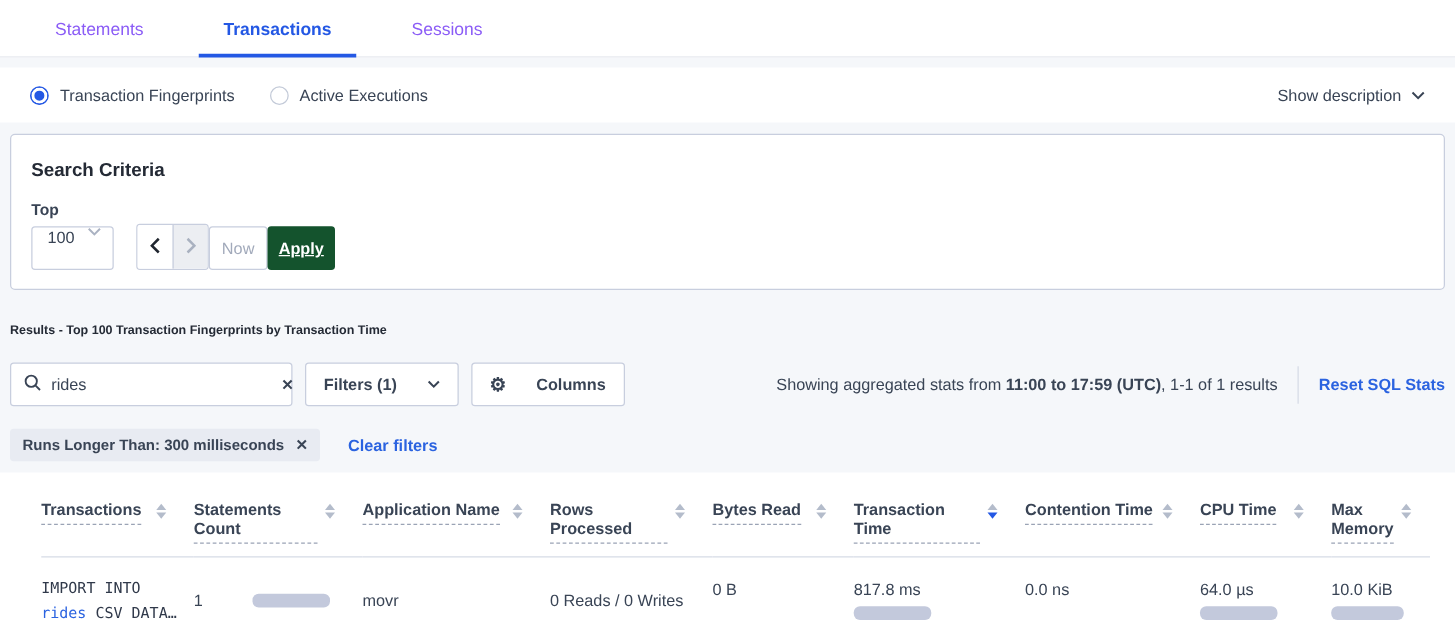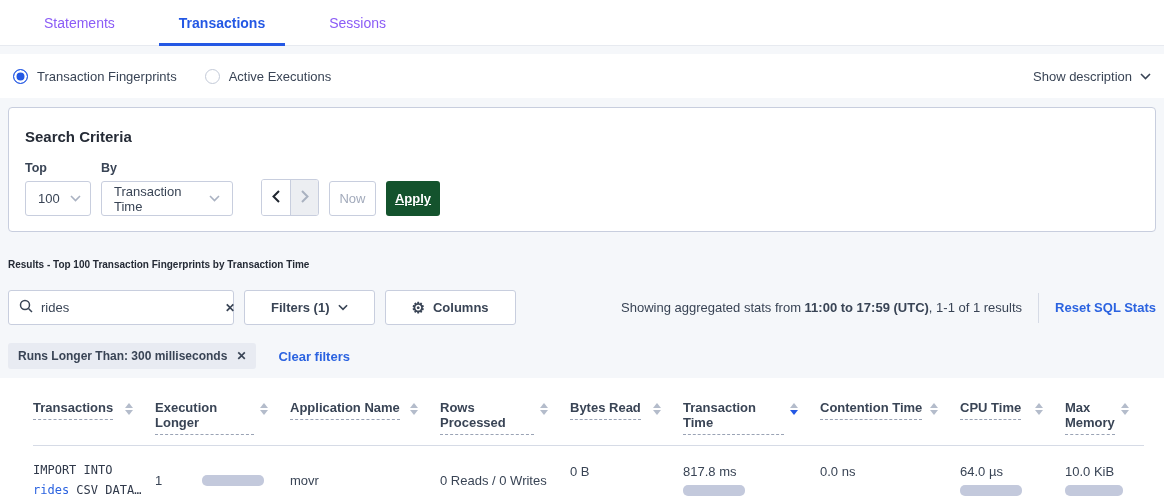--- a/index.html
+++ b/index.html
@@ -20,40 +20,40 @@
     display:flex; align-items:center; padding:0 20px; font-size:14px;
     color:#8b5cf6; cursor:pointer; position:relative; margin-right:24px;
   }
   .tab.active { color:#2458e4; font-weight:bold; }
   .tab.active::after {
     content:""; position:absolute; left:0; right:0; bottom:-1px; height:3px; background:#2458e4;
   }
   
   .toggle-strip {
     background:#fff; height:44px; margin-top:8px; display:flex; align-items:center;
-    padding:0 13px; justify-content:space-between;
+    padding:0 24px; justify-content:space-between;
   }
   .radio-group { display:flex; align-items:center; gap:28px; }
   .radio-opt { display:flex; align-items:center; gap:9px; cursor:pointer; font-size:13px; }
   .radio-dot { width:15px; height:15px; border-radius:50%; flex:0 0 auto; }
   .radio-dot.on { background:#2458e4; box-shadow:inset 0 0 0 2.5px #fff, inset 0 0 0 7px #2458e4; border:1px solid #2458e4; }
   .radio-dot.off { background:#fff; border:1px solid #c3cad8; }
   .show-desc { display:flex; align-items:center; gap:8px; font-size:13px; color:#394455; cursor:pointer; }
   
   .criteria-card {
     background:#fff; border:1px solid #c8cede; border-radius:4px;
     margin:9px 8px 0 8px; padding:20px 16px 22px 16px; height:125px;
   }
   .criteria-title { font-size:15px; font-weight:bold; color:#242a35; }
-  .criteria-row { display:flex; align-items:flex-end; margin-top:16px; gap:10px; }
+  .criteria-row { display:flex; align-items:flex-end; margin-top:16px; }
   .field { display:flex; flex-direction:column; gap:6px; }
   .field-label { font-size:12.5px; font-weight:bold; color:#394455; }
   .select {
     height:35px; border:1px solid #c8cede; border-radius:3px; background:#fff;
-    display:flex; align-items:center; padding:0 12px; gap:10px; cursor:pointer; font-size:13px;
+    display:flex; align-items:flex-start; padding:0 12px; gap:10px; cursor:pointer; font-size:13px;
   }
   .select .chev { margin-left:auto; }
   .sel-top { width:66px; }
   .sel-by { width:132px; }
   .sel-range { width:227px; margin-left:10px; }
   .range-badge {
     background:#d9deea; border-radius:3px; font-size:11px; font-weight:bold;
     padding:3px 7px; color:#394455;
   }
   .chev svg { display:block; }
@@ -84,21 +84,21 @@
     width:226px; height:35px; background:#fff; border:1px solid #c8cede; border-radius:3px;
     display:flex; align-items:center; padding:0 10px; gap:8px;
   }
   .search-box input {
     border:none; outline:none; flex:1; font-size:13px; color:#394455;
     font-family:"Liberation Sans", sans-serif; background:transparent;
   }
   .clear-x { color:#394455; font-size:12px; cursor:pointer; font-weight:bold; }
   .btn-light {
     height:35px; background:#fff; border:1px solid #c8cede; border-radius:3px;
-    display:flex; align-items:center; gap:8px; padding:0 26px; font-size:13px; font-weight:bold;
+    display:flex; align-items:center; gap:24px; padding:0 14px; font-size:13px; font-weight:bold;
     color:#394455; cursor:pointer; font-family:"Liberation Sans", sans-serif;text-align:right;
   }
   .btn-filters { margin-left:10px; }
   .btn-columns { margin-left:10px; }
   .gear { font-size:15px; color:#394455; }
   .stats-area { margin-left:auto; display:flex; align-items:center; font-size:13px; color:#394455; }
   .stats-text b { font-weight:bold; }
   .v-divider { width:1px; height:30px; background:#d6dbe6; margin:0 16px; }
   .link { color:#2b63e0; font-weight:bold; font-size:13px; cursor:pointer; text-decoration:none; }
   
@@ -163,31 +163,20 @@
   </div>
 </div>
 
 <div class="criteria-card">
   <div class="criteria-title">Search Criteria</div>
   <div class="criteria-row">
     <div class="field">
       <span class="field-label">Top</span>
       <div class="select sel-top">
         <span>100</span>
-        <span class="chev">
-          <svg width="11" height="7" viewBox="0 0 11 7">
-              <polyline points="1,1 5.5,5.5 10,1" fill="none" stroke="#aab2c2" stroke-width="1.6"></polyline>
-            </svg>
-        </span>
-      </div>
-    </div>
-    <div class="field">
-      <span class="field-label">By</span>
-      <div class="select sel-by">
-        <span>Transaction Time</span>
         <span class="chev">
           <svg width="11" height="7" viewBox="0 0 11 7">
               <polyline points="1,1 5.5,5.5 10,1" fill="none" stroke="#aab2c2" stroke-width="1.6"></polyline>
             </svg>
         </span>
       </div>
     </div>
     <div class="arrow-group">
       <button class="arrow-btn">
         <span>
@@ -270,21 +259,21 @@
             <div class="th-inner">
           <span class="th-label">Transactions</span>
           <span class="sort">
                 <i class="up"></i>
                 <i class="down"></i>
               </span>
         </div>
           </th>
         <th>
             <div class="th-inner">
-          <span class="th-label">Execution Longer</span>
+          <span class="th-label">Statements Count</span>
           <span class="sort">
                 <i class="up"></i>
                 <i class="down"></i>
               </span>
         </div>
           </th>
         <th>
             <div class="th-inner">
           <span class="th-label">Application Name</span>
           <span class="sort">

